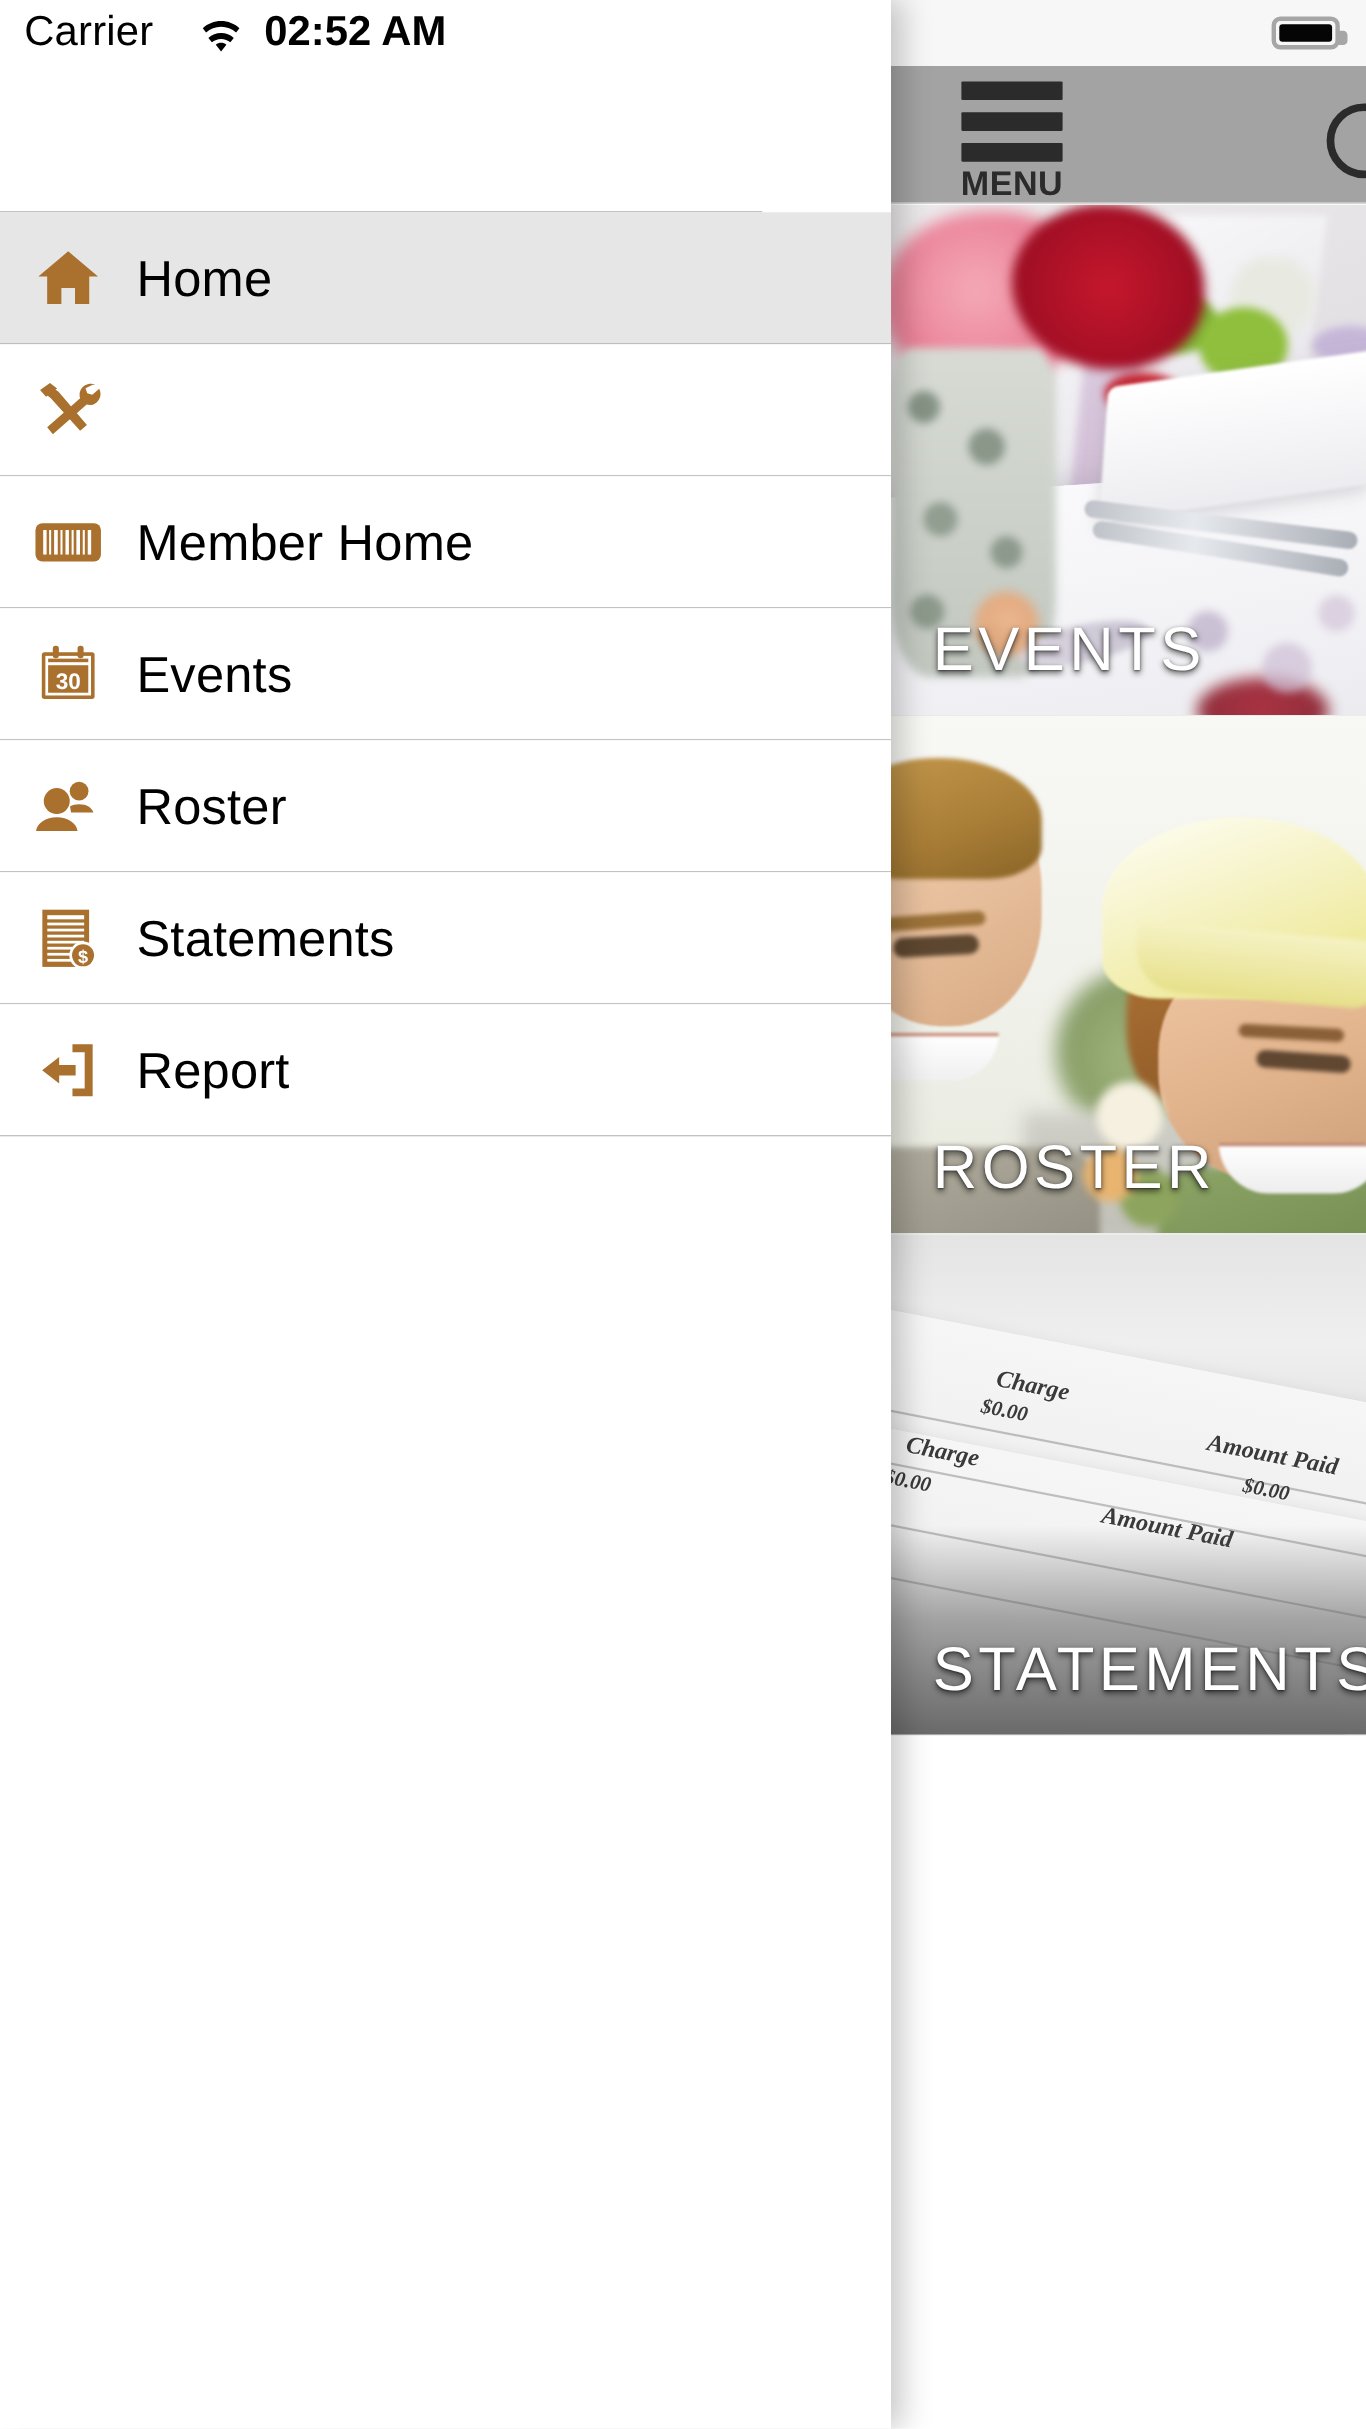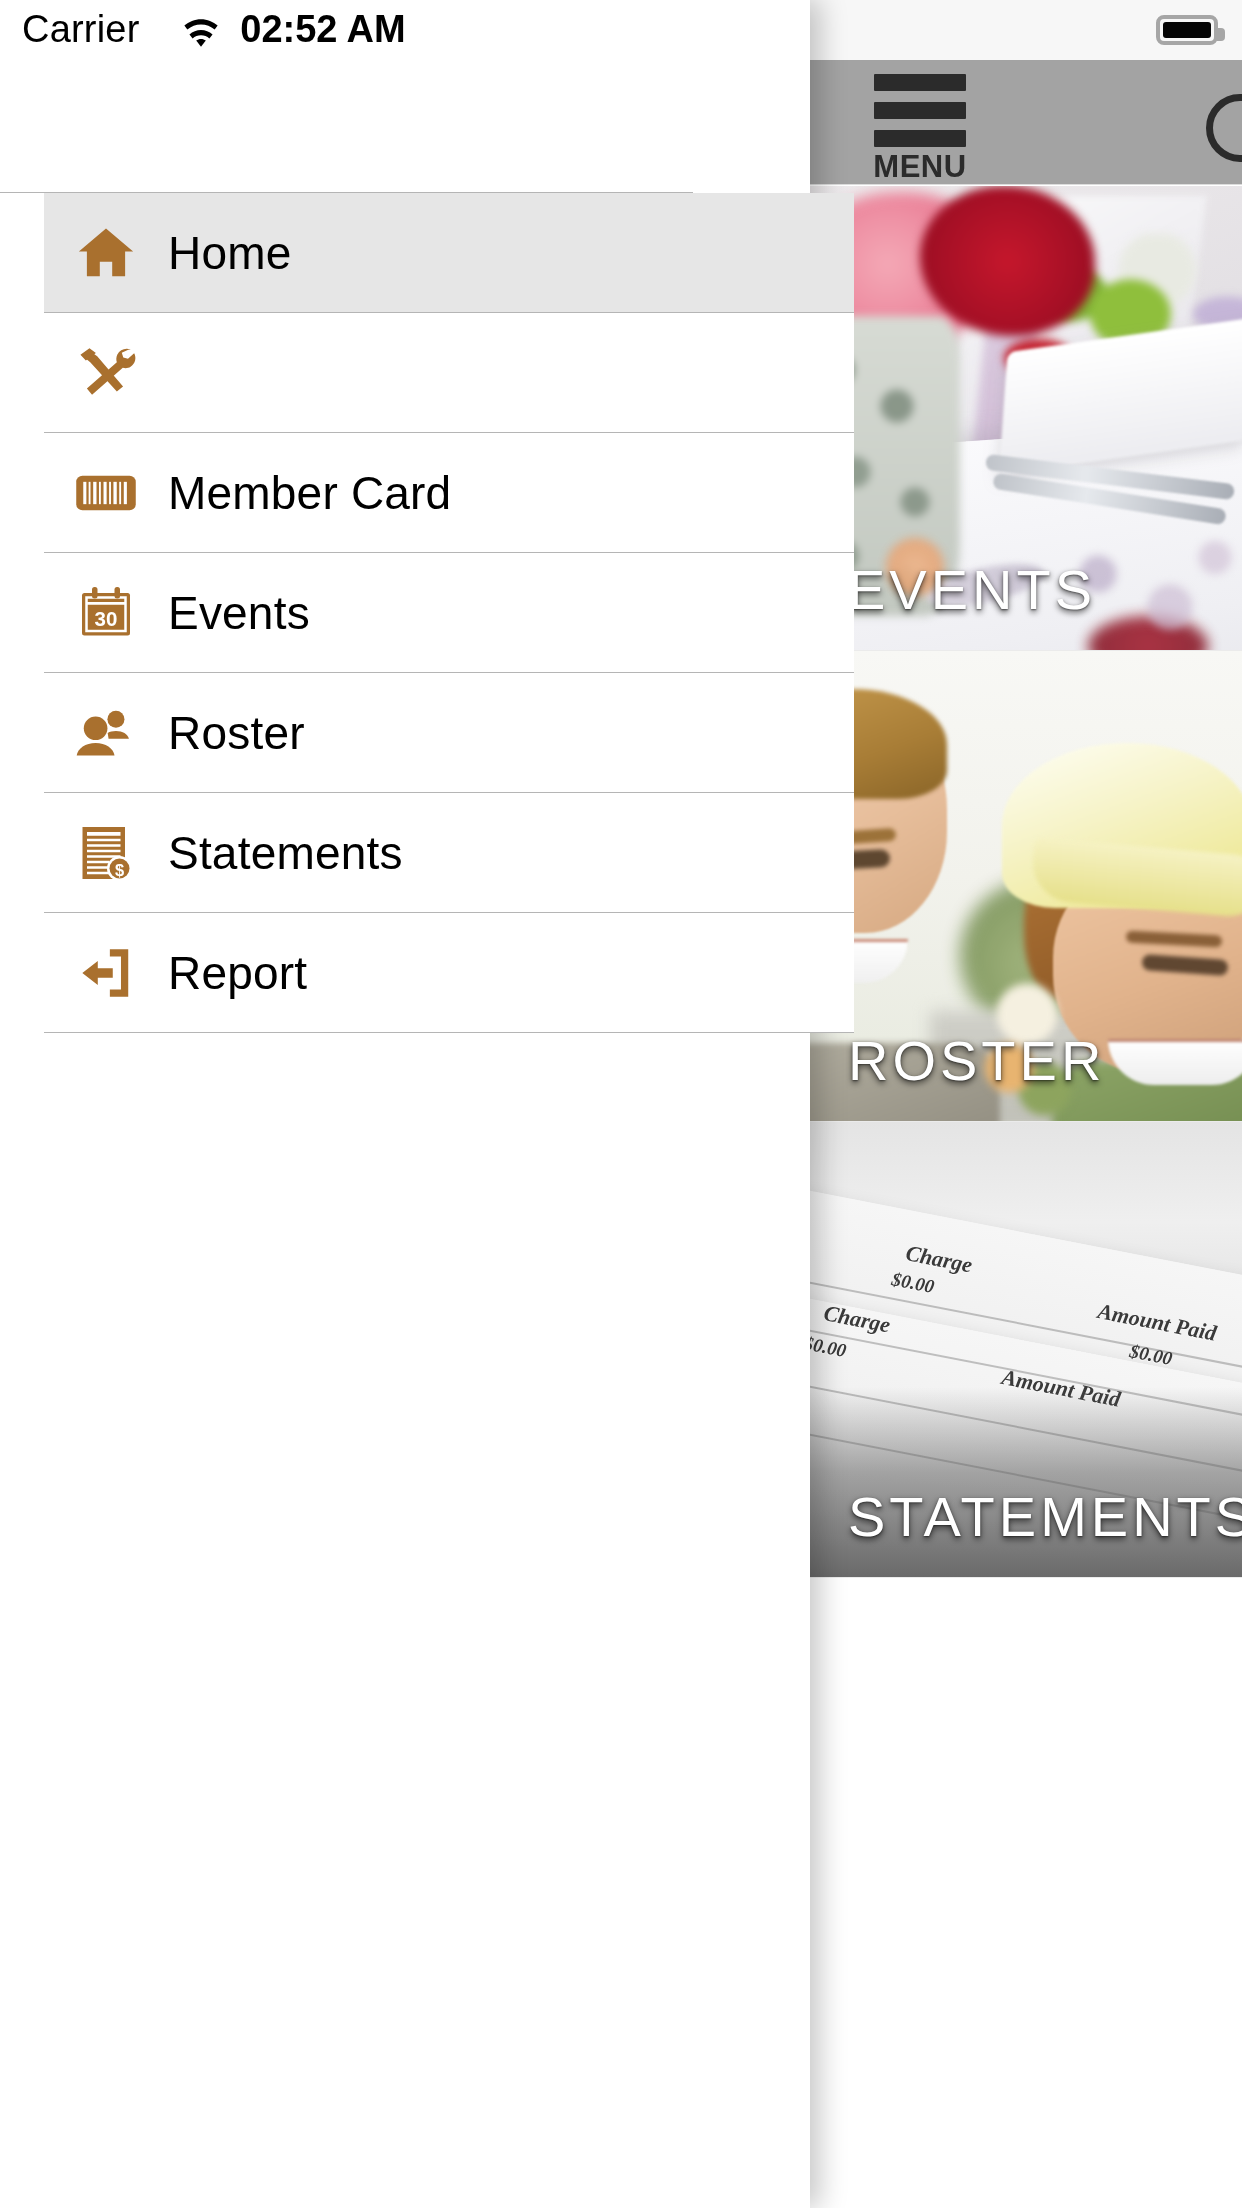--- a/index.html
+++ b/index.html
@@ -326,21 +326,21 @@
     font-size:38px; color:#000; letter-spacing:.2px;
   }
   .st-wifi{ position:absolute; left:178px; top:16px; width:46px; height:36px; }
   .st-time{
     position:absolute; left:0; right:0; top:8px;
     text-align:center; font-size:38px; font-weight:bold; color:#000;
   }
 
   .drawer-gap{ height:114px; background:#ffffff; }
 
-  .menu-list{ width:693px; border-top:1px solid #B5B5B5;padding-left:44px; }
+  .menu-list{ width:693px; border-top:1px solid #B5B5B5; }
   .menu-item{
     position:relative; display:flex; align-items:center;
     height:120px; width:810px;
     background:#ffffff;
     border-bottom:1px solid #B5B5B5;
     cursor:pointer;
   }
   .menu-item.active{ background:#E6E6E6; }
   .mi-icon{
     width:124px; min-width:124px; height:120px;
@@ -500,21 +500,21 @@
               <rect x="8.8" y="3.6" width="1.6" height="10.8"></rect>
               <rect x="11.6" y="3.6" width="0.9" height="10.8"></rect>
               <rect x="13.8" y="3.6" width="1.5" height="10.8"></rect>
               <rect x="16.5" y="3.6" width="0.9" height="10.8"></rect>
               <rect x="18.6" y="3.6" width="1.6" height="10.8"></rect>
               <rect x="21.4" y="3.6" width="0.9" height="10.8"></rect>
               <rect x="23.6" y="3.6" width="1.5" height="10.8"></rect>
             </g>
           </svg>
         </span>
-        <span class="mi-label">Member Card</span>
+        <span class="mi-label">Member Home</span>
       </div>
 
       <div class="menu-item">
         <span class="mi-icon">
           <svg width="60" height="60" viewBox="0 0 24 24">
             <rect x="2.4" y="4.0" width="19.2" height="17.0" rx="1" fill="#A9702E"></rect>
             <rect x="4.2" y="5.8" width="15.6" height="13.4" fill="none" stroke="#FFFFFF" stroke-width="1"></rect>
             <rect x="6.4" y="1.6" width="2.2" height="4.6" rx="1" fill="#A9702E"></rect>
             <rect x="15.4" y="1.6" width="2.2" height="4.6" rx="1" fill="#A9702E"></rect>
             <rect x="4.2" y="7.6" width="15.6" height="1.1" fill="#FFFFFF"></rect>

